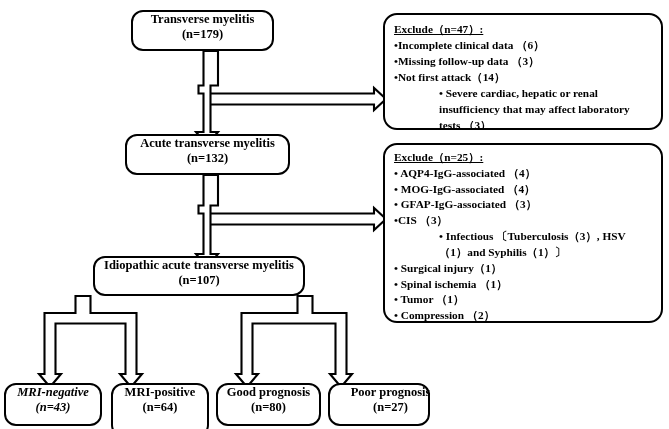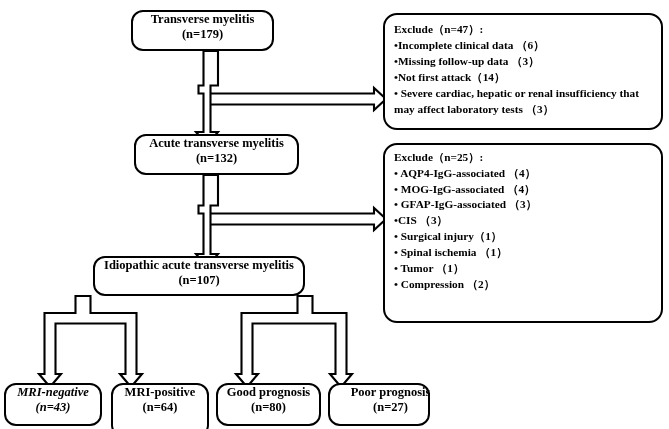--- a/index.html
+++ b/index.html
@@ -38,27 +38,28 @@
     border: 2.2px solid #000000;
     border-radius: 14px;
     background: #ffffff;
     text-align: left;
     font-weight: bold;
     color: #000000;
     overflow: hidden;
   }
   .exbox .hdr {
     display: block;
+    text-decoration: underline;
     white-space: nowrap;
   }
   .exbox .li {
     display: block;
     white-space: nowrap;
   }
-  .exbox .li.wrap { white-space: normal; }
+  .exbox .li.wrap { white-space: normal; margin-left: 45px; }
 
   svg.conn {
     position: absolute;
     left: 0;
     top: 0;
     width: 669px;
     height: 429px;
     pointer-events: none;
   }
   svg.conn path, svg.conn polygon, svg.conn polyline {
@@ -96,21 +97,21 @@
       M 297.5,296 L 297.5,313 L 241.5,313 L 241.5,374 L 236,374 L 247,387 L 258,374 L 252.5,374
       L 252.5,323.5 L 335.5,323.5 L 335.5,374 L 330,374 L 341,387 L 352,374 L 346.5,374
       L 346.5,313 L 312.5,313 L 312.5,296 Z"></path>
   </svg>
 
   <div class="node" style="left:131px; top:10px; width:143px; height:41px; font-size:12.5px;">
     <span class="ln">Transverse myelitis</span>
     <span class="ln">(n=179)</span>
   </div>
 
-  <div class="node" style="left:134px; top:134px; width:165px; height:41px; font-size:12.5px;">
+  <div class="node" style="left:125px; top:134px; width:165px; height:41px; font-size:12.5px;">
     <span class="ln">Acute transverse myelitis</span>
     <span class="ln">(n=132)</span>
   </div>
 
   <div class="node" style="left:93px; top:256px; width:212px; height:40px; font-size:12.5px;">
     <span class="ln">Idiopathic acute transverse myelitis</span>
     <span class="ln">(n=107)</span>
   </div>
 
   <div class="node" style="left:4px; top:383px; width:98px; height:43px; font-size:12.5px;font-style:italic;">
@@ -140,20 +141,21 @@
     <span class="li">•Not first attack（14）</span>
     <span class="li wrap">• Severe cardiac, hepatic or renal insufficiency that may affect laboratory tests （3）</span>
   </div>
 
   <div class="exbox" style="left:383px; top:143px; width:280px; height:180px; padding:5px 9px 0 9px; font-size:11.3px; line-height:1.40;">
     <span class="hdr">Exclude（n=25）:</span>
     <span class="li">• AQP4-IgG-associated （4）</span>
     <span class="li">• MOG-IgG-associated （4）</span>
     <span class="li">• GFAP-IgG-associated （3）</span>
     <span class="li">•CIS （3）</span>
+    <span class="li wrap">• Infectious 〔Tuberculosis（3）, HSV（1）and Syphilis（1）〕</span>
     <span class="li">• Surgical injury（1）</span>
     <span class="li">• Spinal ischemia （1）</span>
     <span class="li">• Tumor （1）</span>
     <span class="li">• Compression （2）</span>
 
   </div>
 
 </div>
 
 </body></html>

